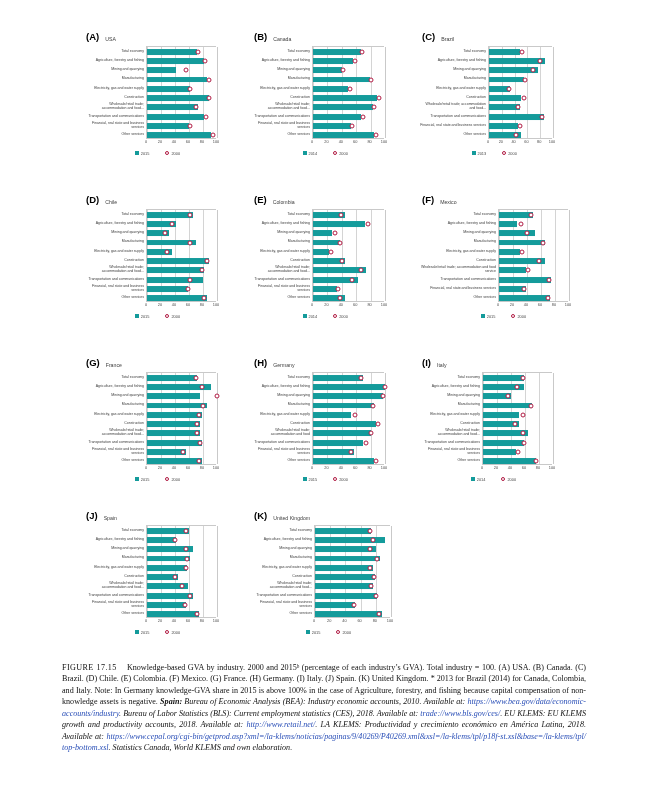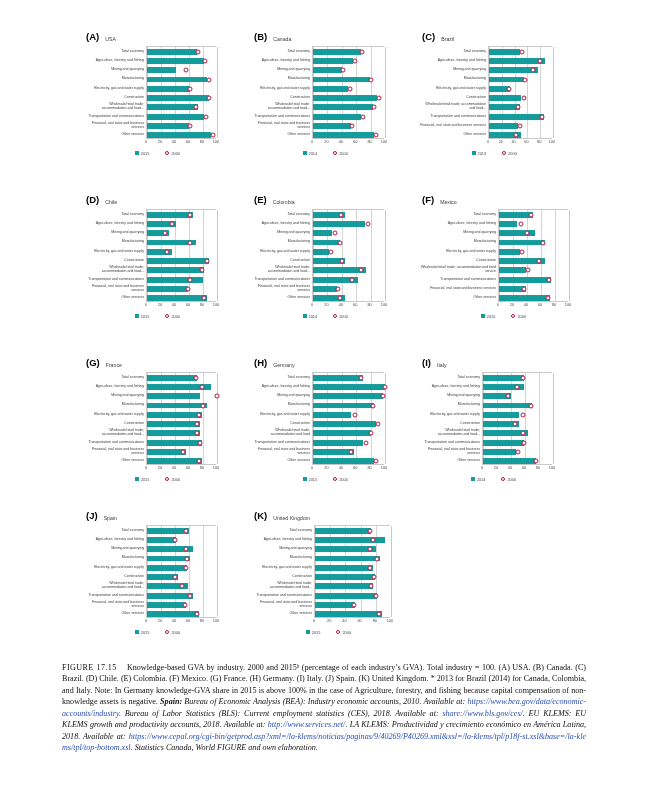--- a/index.html
+++ b/index.html
@@ -1222,18 +1222,18 @@
     </div>
 
   <div class="caption">
     <span class="figlabel">FIGURE 17.15</span>
     &nbsp;&nbsp;
     <span>Knowledge-based GVA by industry. 2000 and 2015ᵇ (percentage of each industry’s GVA). Total industry = 100. (A) USA. (B) Canada. (C) Brazil. (D) Chile. (E) Colombia. (F) Mexico. (G) France. (H) Germany. (I) Italy. (J) Spain. (K) United Kingdom. * 2013 for Brazil (2014) for Canada, Colombia, and Italy. Note: In Germany knowledge-GVA share in 2015 is above 100% in the case of Agriculture, forestry, and fishing because capital compensation of non-knowledge assets is negative.</span>
     <span class="srcline">
       <b><i>Spain:</i></b>
       <i>Bureau of Economic Analysis (BEA): Industry economic accounts, 2010. Available at:</i>
       <span class="lnk">https://www.bea.gov/data/economic-accounts/industry</span><i>. Bureau of Labor Statistics (BLS): Current employment statistics (CES), 2018. Available at:</i>
-      <span class="lnk">share://www.bls.gov/ces/</span><i>. EU KLEMS: EU KLEMS growth and productivity accounts, 2018. Available at:</i>
-      <span class="lnk">http://www.services.net/</span><i>. LA KLEMS: Productividad y crecimiento económico en América Latina, 2018. Available at:</i>
-      <span class="lnk">https://www.cepal.org/cgi-bin/getprod.asp?xml=/la-klems/noticias/paginas/9/40269/P40269.xml&amp;xsl=/la-klems/tpl/p18f-st.xsl&amp;base=/la-klems/tpl/top-bottom.xsl</span><i>. Statistics Canada, World FIGURE and own elaboration.</i>
+      <span class="lnk">trade://www.bls.gov/ces/</span><i>. EU KLEMS: EU KLEMS growth and productivity accounts, 2018. Available at:</i>
+      <span class="lnk">http://www.retail.net/</span><i>. LA KLEMS: Productividad y crecimiento económico en América Latina, 2018. Available at:</i>
+      <span class="lnk">https://www.cepal.org/cgi-bin/getprod.asp?xml=/la-klems/noticias/paginas/9/40269/P40269.xml&amp;xsl=/la-klems/tpl/p18f-st.xsl&amp;base=/la-klems/tpl/top-bottom.xsl</span><i>. Statistics Canada, World KLEMS and own elaboration.</i>
     </span>
   </div>
 </div>
 
 </body></html>

